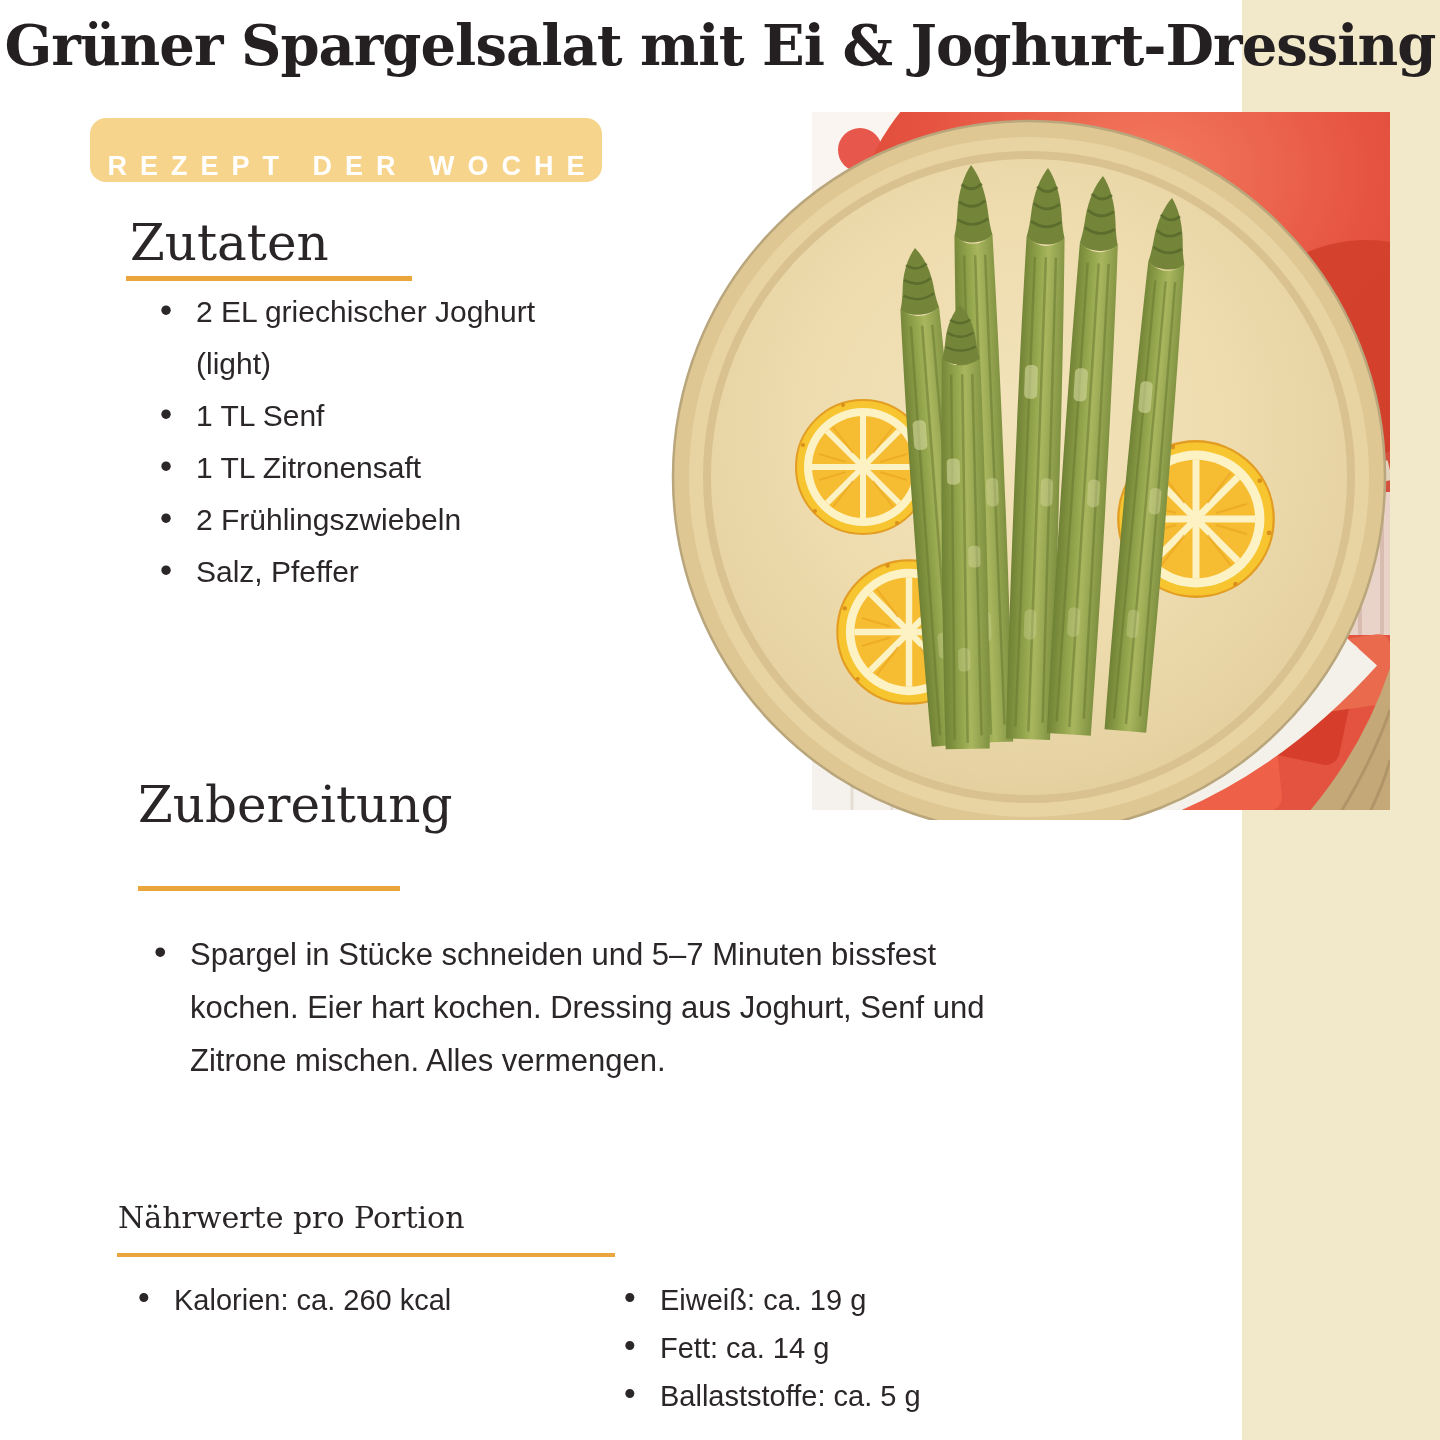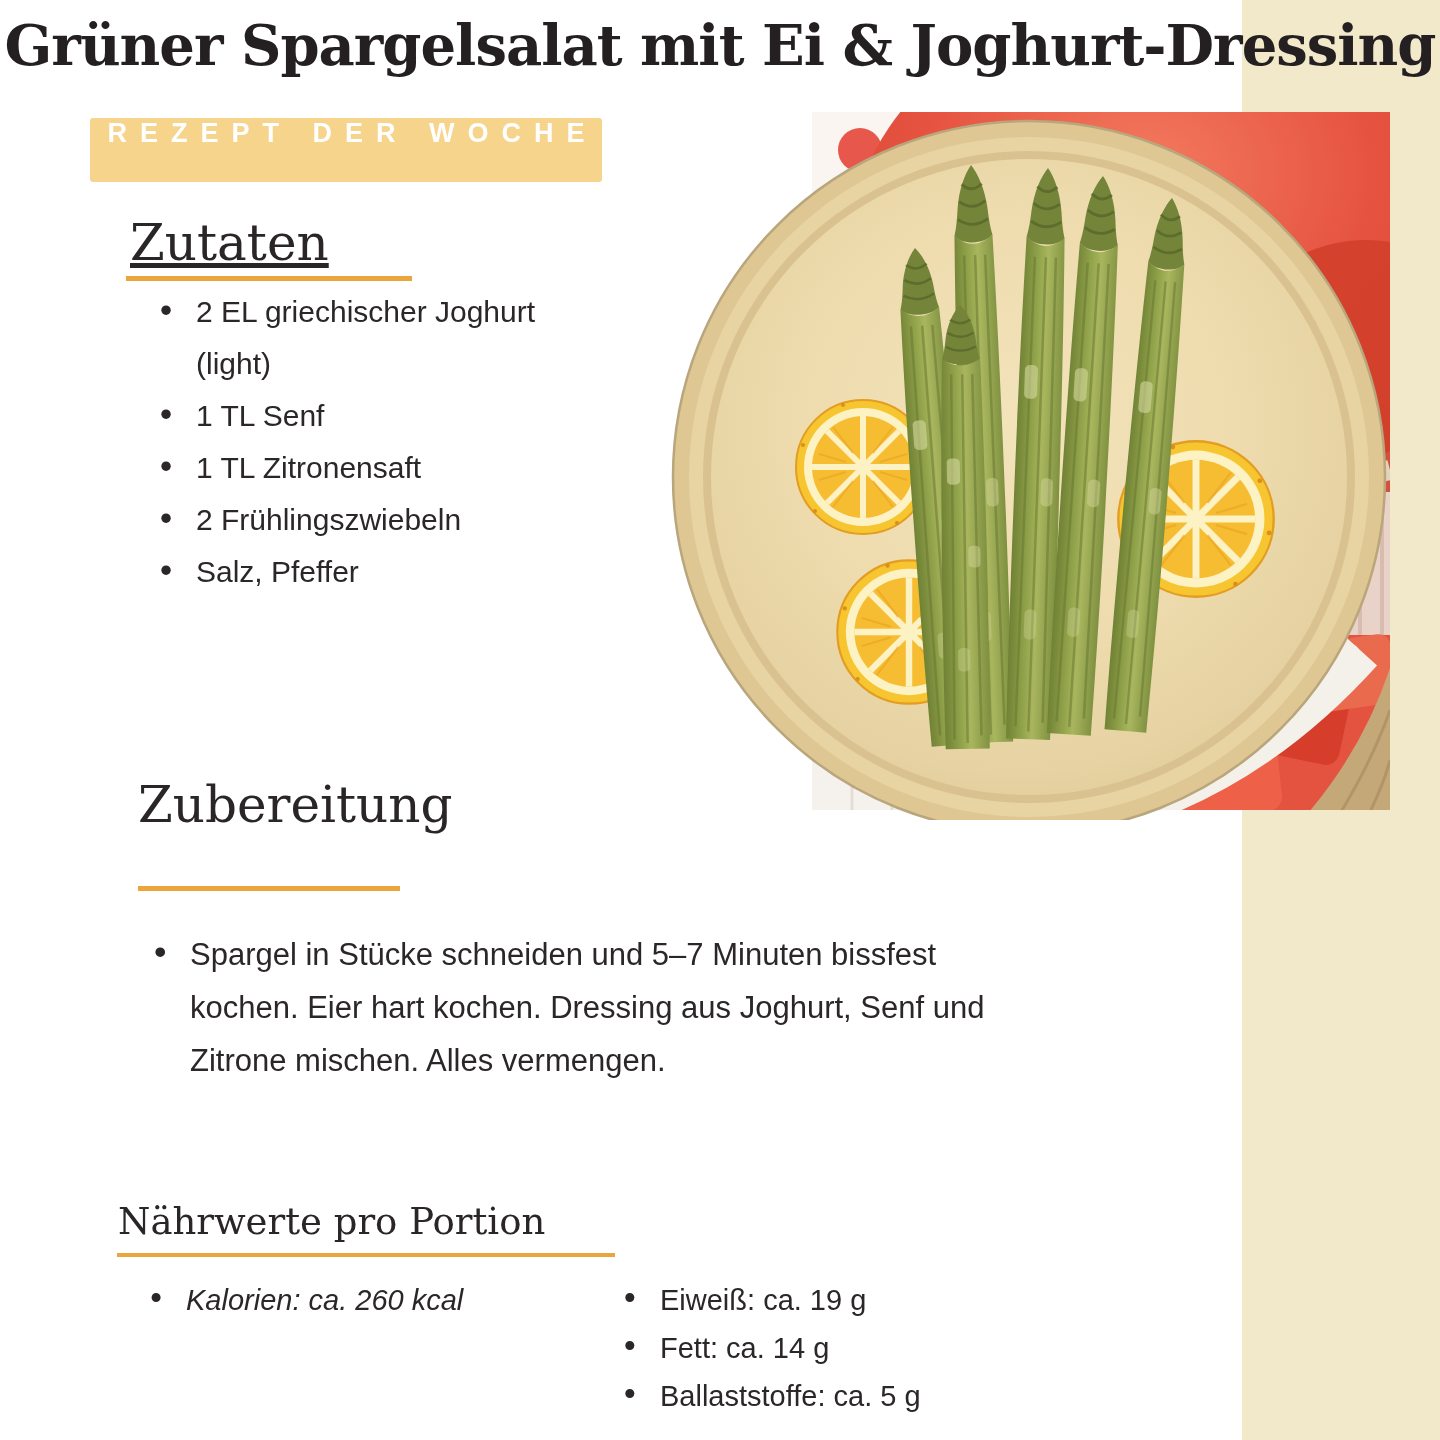--- a/index.html
+++ b/index.html
@@ -9,44 +9,44 @@
     font-family:"Liberation Sans",sans-serif;
   }
   .side-strip{position:absolute;left:1242px;top:0;width:198px;height:1440px;background:#f2e9cb;}
   .title{
     position:absolute;left:0;top:12px;width:1440px;text-align:center;
     font-family:"DejaVu Serif","Liberation Serif",serif;font-weight:700;
     font-size:56px;letter-spacing:-1px;color:#241f20;z-index:5;
   }
   .badge{
     position:absolute;left:90px;top:118px;width:512px;height:64px;
-    background:#f7d48c;border-radius:3px;display:flex;align-items:flex-start;justify-content:center;
+    background:#f7d48c;border-radius:16px;display:flex;align-items:flex-end;justify-content:center;
     color:#ffffff;font-size:27px;font-weight:700;letter-spacing:13px;text-indent:13px;z-index:5;
   }
   .sec-heading{
     position:absolute;font-family:"DejaVu Serif","Liberation Serif",serif;
     color:#2a2526;font-weight:400;z-index:5;white-space:nowrap;
   }
-  .h-zutaten{left:130px;top:214px;font-size:50px;text-decoration:underline;}
+  .h-zutaten{left:130px;top:214px;font-size:50px;}
   .h-zubereitung{left:138px;top:776px;font-size:50px;}
-  .h-naehrwerte{left:118px;top:1200px;font-size:37px;}
+  .h-naehrwerte{left:118px;top:1200px;font-size:30px;}
   .gold-rule{position:absolute;background:#eaa53c;z-index:5;}
   .rule-zutaten{left:126px;top:276px;width:286px;height:5px;}
   .rule-zubereitung{left:138px;top:886px;width:262px;height:5px;}
   .rule-naehrwerte{left:117px;top:1253px;width:498px;height:4px;}
   ul.blist{list-style:none;margin:0;padding:0;position:absolute;z-index:5;}
   ul.blist li{position:relative;padding-left:38px;color:#2b2627;}
   ul.blist li:before{content:"\2022";position:absolute;left:2px;top:-2px;font-size:1.15em;color:#2b2627;}
   .ingredients{left:158px;top:286px;width:440px;}
   .ingredients li{font-size:30px;line-height:52px;}
   .prep{left:152px;top:928px;width:880px;}
   .prep li{font-size:31px;line-height:53px;}
   .nutri-col{top:1276px;width:450px;}
   .nutri-col li{font-size:29px;line-height:48px;padding-left:34px;}
-  .nutri-col.c1{left:148px;font-style:italic;}
+  .nutri-col.c1{left:136px;}
   .nutri-col.c2{left:622px;}
   .illustration{position:absolute;left:660px;top:110px;width:740px;height:710px;z-index:3;}
 </style>
 </head>
 <body>
 
 <div class="side-strip"></div>
 
 <div class="title">Grüner Spargelsalat mit Ei &amp; Joghurt-Dressing</div>
 

